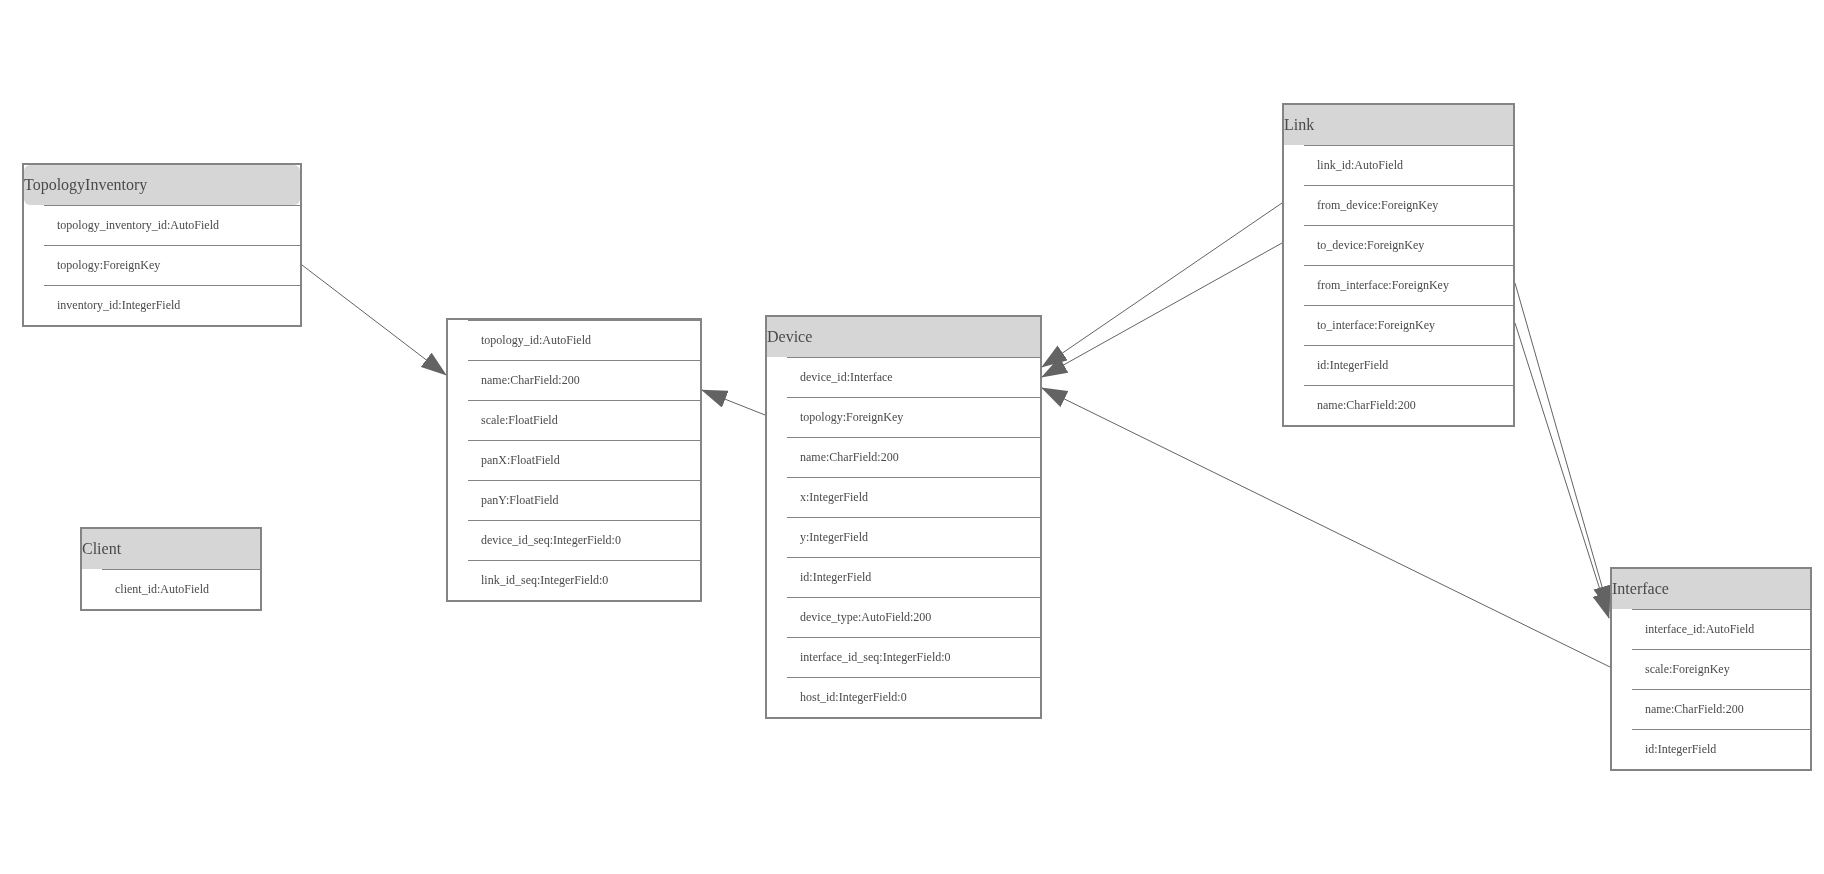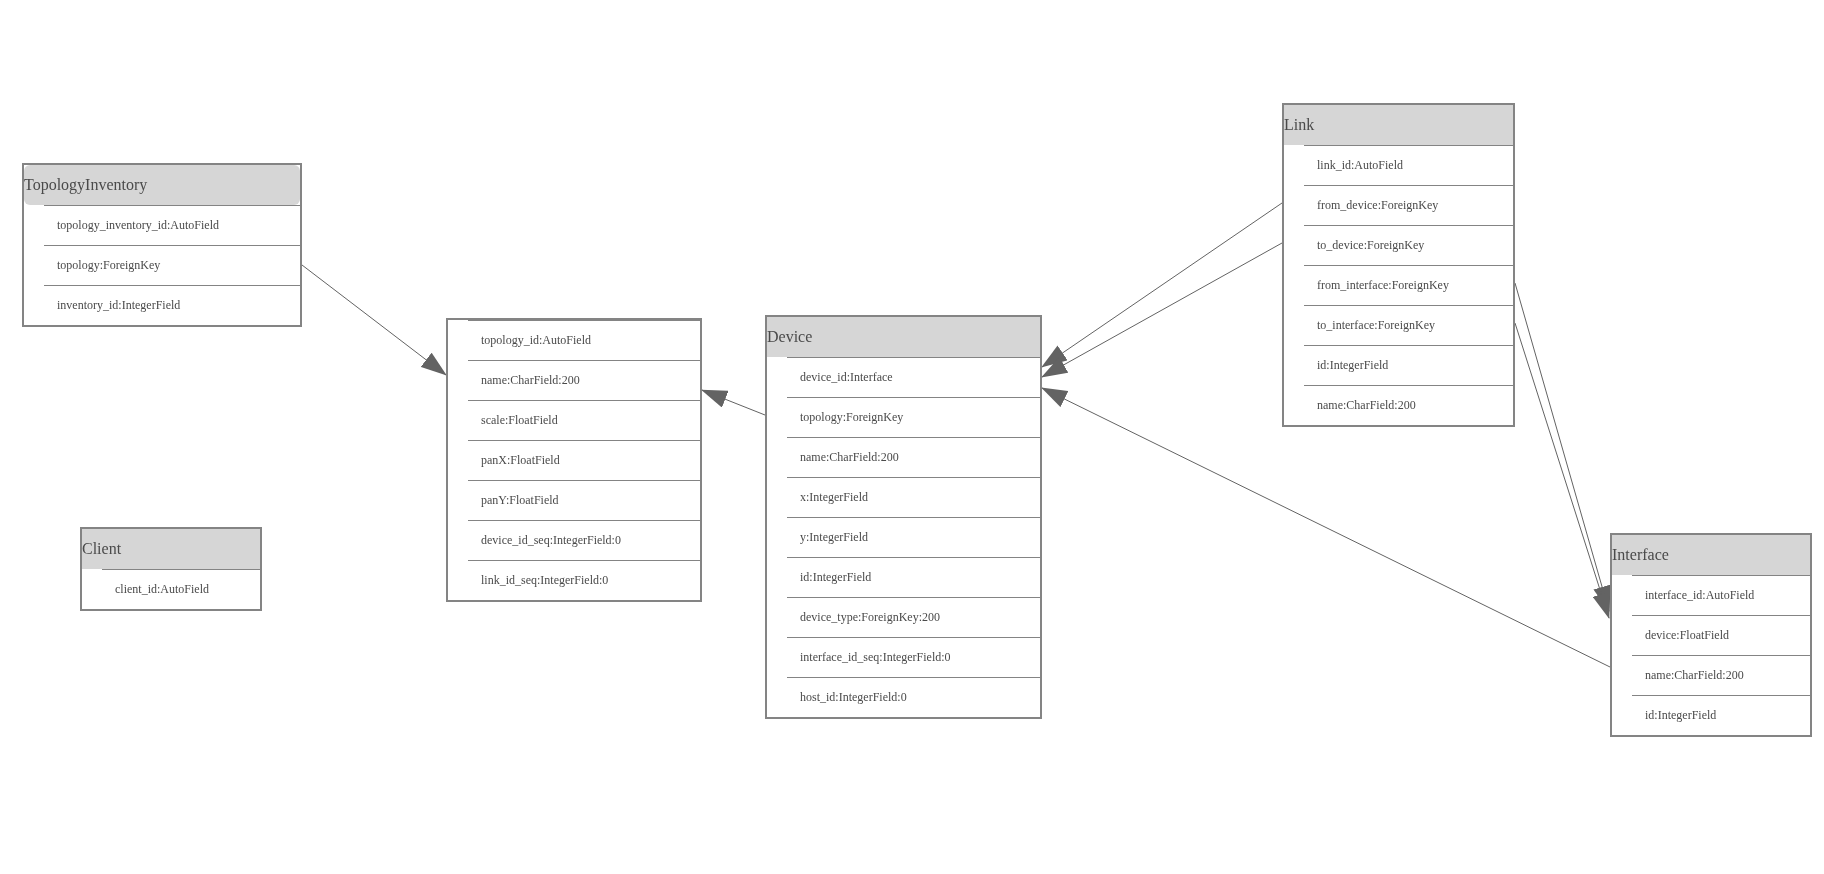--- a/index.html
+++ b/index.html
@@ -90,35 +90,35 @@
         <div class="entity-row" style="height: 40px;">client_id:AutoField</div>
       </div>
       <div class="entity" style="left: 765px; top: 315px; width: 277px;">
         <div class="entity-header" style="height: 40px;">Device</div>
         <div class="entity-row" style="height: 40px;">device_id:Interface</div>
         <div class="entity-row" style="height: 40px;">topology:ForeignKey</div>
         <div class="entity-row" style="height: 40px;">name:CharField:200</div>
         <div class="entity-row" style="height: 40px;">x:IntegerField</div>
         <div class="entity-row" style="height: 40px;">y:IntegerField</div>
         <div class="entity-row" style="height: 40px;">id:IntegerField</div>
-        <div class="entity-row" style="height: 40px;">device_type:ForeignKey:200</div>
+        <div class="entity-row" style="height: 40px;">device_type:AutoField:200</div>
         <div class="entity-row" style="height: 40px;">interface_id_seq:IntegerField:0</div>
         <div class="entity-row" style="height: 40px;">host_id:IntegerField:0</div>
       </div>
       <div class="entity" style="left: 1282px; top: 103px; width: 233px;">
         <div class="entity-header" style="height: 40px;">Link</div>
         <div class="entity-row" style="height: 40px;">link_id:AutoField</div>
         <div class="entity-row" style="height: 40px;">from_device:ForeignKey</div>
         <div class="entity-row" style="height: 40px;">to_device:ForeignKey</div>
         <div class="entity-row" style="height: 40px;">from_interface:ForeignKey</div>
         <div class="entity-row" style="height: 40px;">to_interface:ForeignKey</div>
         <div class="entity-row" style="height: 40px;">id:IntegerField</div>
         <div class="entity-row" style="height: 40px;">name:CharField:200</div>
       </div>
-      <div class="entity" style="left: 1610px; top: 533px; width: 202px;">
+      <div class="entity" style="left: 1610px; top: 567px; width: 202px;">
         <div class="entity-header" style="height: 40px;">Interface</div>
         <div class="entity-row" style="height: 40px;">interface_id:AutoField</div>
-        <div class="entity-row" style="height: 40px;">device:FloatField</div>
+        <div class="entity-row" style="height: 40px;">scale:ForeignKey</div>
         <div class="entity-row" style="height: 40px;">name:CharField:200</div>
         <div class="entity-row" style="height: 40px;">id:IntegerField</div>
       </div>
     </div>
 </div>
 
 </body></html>

